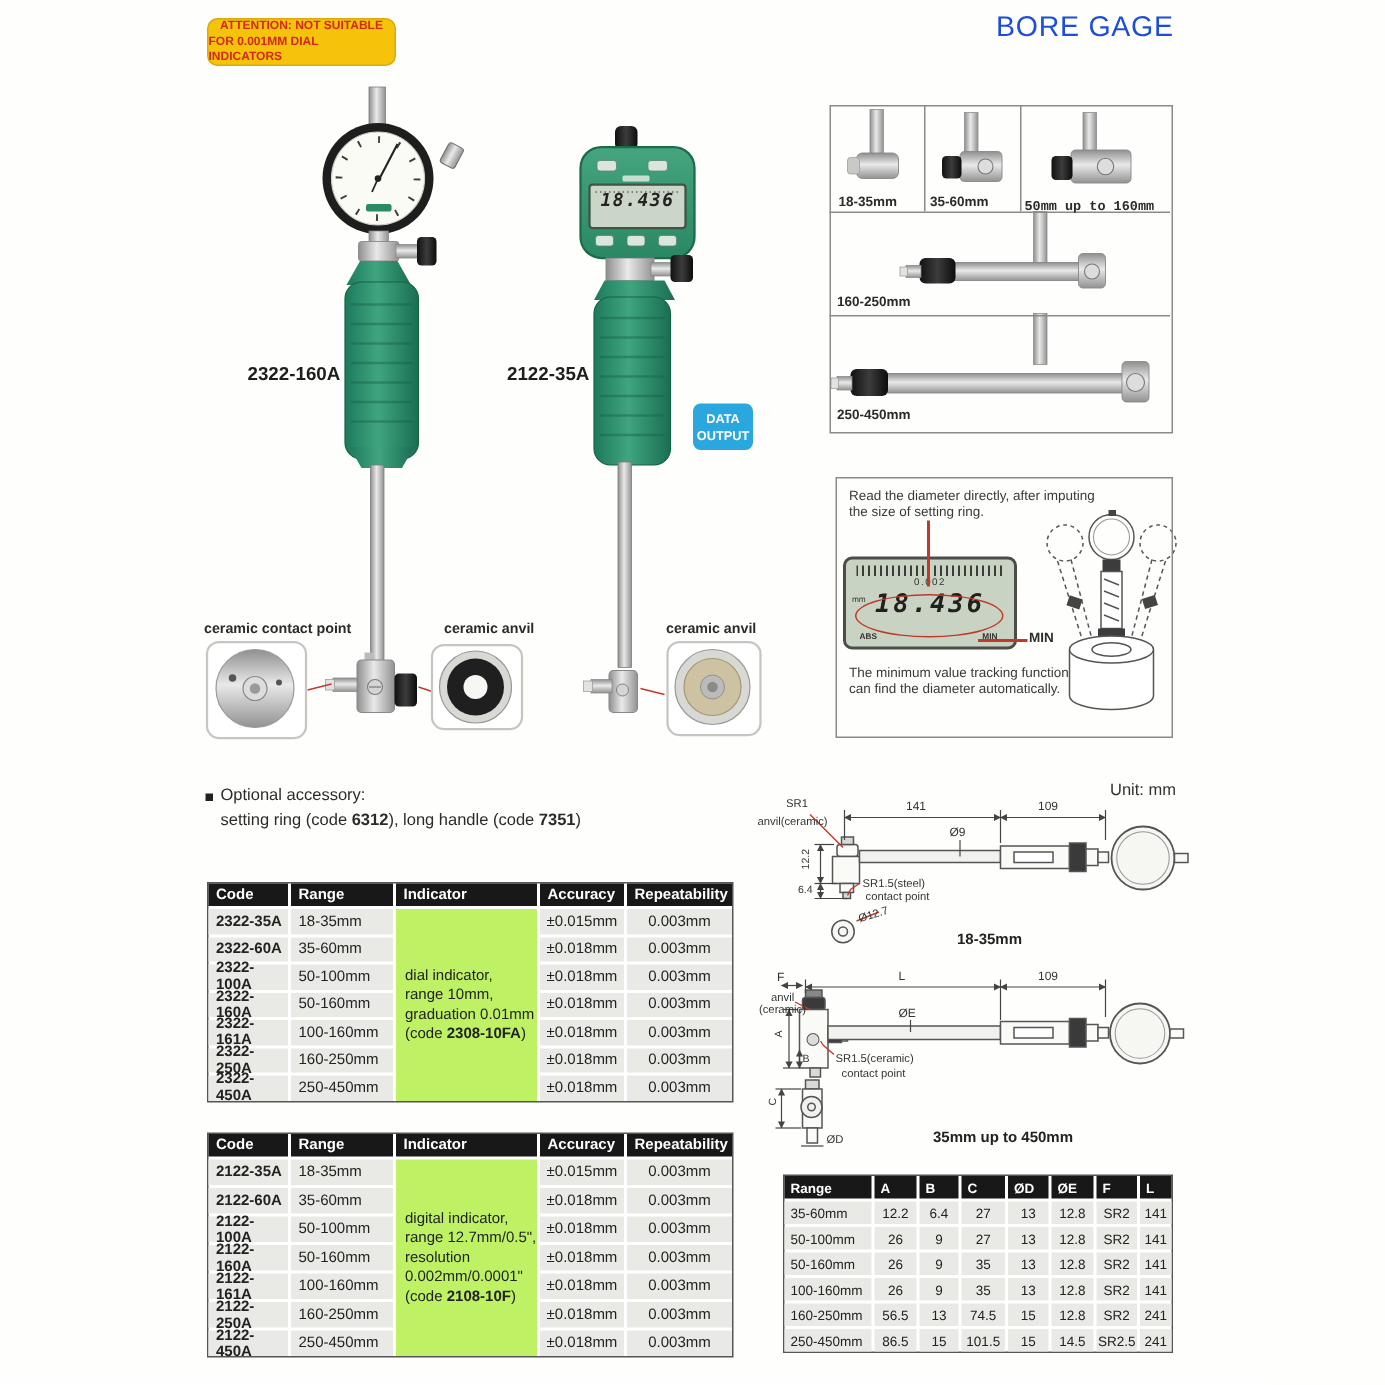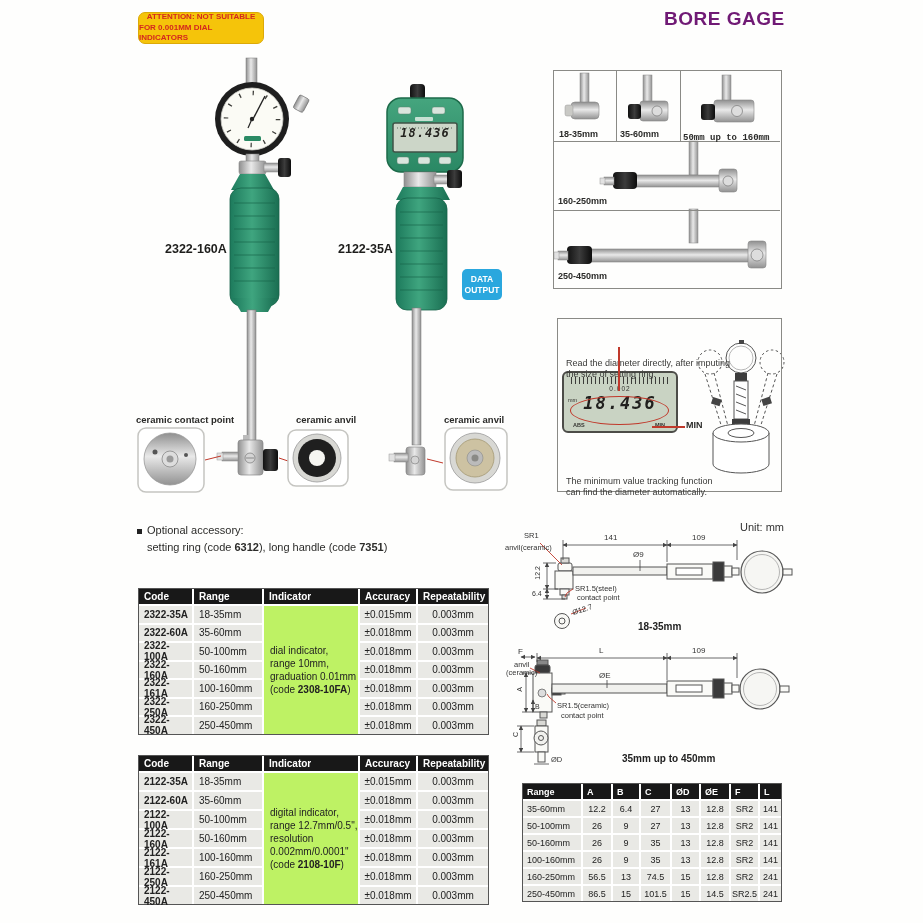--- a/index.html
+++ b/index.html
@@ -4,31 +4,31 @@
 <style>
   html,body{margin:0;padding:0;background:#fff;}
   .page{position:relative;width:923px;height:923px;background:#fefefd;font-family:"Liberation Sans",sans-serif;overflow:hidden;}
   .art{position:absolute;left:0;top:0;z-index:1;}
   .red{color:#b03a2e;}
   .vert{writing-mode:vertical-rl;transform:rotate(180deg);}
   
   .warning{position:absolute;left:138px;top:12px;width:124px;height:30px;background:#f5c40a;border:1px solid #dca908;border-radius:7px;z-index:10;
            display:flex;flex-direction:column;justify-content:center;align-items:center;}
   .warning div{font-size:8px;font-weight:bold;color:#d4281e;line-height:1.35;}
-  .title{position:absolute;left:664px;top:8px;font-size:19px;font-weight:bold;letter-spacing:.5px;color:#701a75;z-index:10;}
+  .title{position:absolute;left:664px;top:8px;font-size:19px;font-weight:normal;letter-spacing:.5px;color:#1d4ed8;z-index:10;}
   .prod-label{position:absolute;font-size:12.5px;font-weight:bold;color:#1e1e1c;z-index:10;}
   .badge{position:absolute;left:462px;top:269px;width:40px;height:31px;background:#2aa7de;border-radius:5px;z-index:10;
          display:flex;flex-direction:column;justify-content:center;align-items:center;color:#fff;font-size:8.5px;font-weight:bold;line-height:1.2;}
   .callout{position:absolute;font-size:9.5px;font-weight:bold;color:#2b2b29;z-index:10;}
   
   .panel{position:absolute;border:1px solid #8a8a86;background:transparent;z-index:4;}
   .divider{position:absolute;background:#8a8a86;z-index:4;}
   .panel-lbl{position:absolute;font-size:9px;font-weight:bold;color:#2b2b29;z-index:10;white-space:nowrap;}
   
-  .smalltxt{position:absolute;font-size:9px;color:#3a3a38;z-index:10;white-space:nowrap;margin-top:33px;}
+  .smalltxt{position:absolute;font-size:9px;color:#3a3a38;z-index:10;white-space:nowrap;}
   .lcd{position:absolute;left:562px;top:371px;width:112px;height:58px;background:#c9d3c3;border:2px solid #4c4c48;border-radius:6px;z-index:8;overflow:hidden;}
   .lcd-scale{margin:4px 7px 0 7px;height:7px;background:repeating-linear-gradient(90deg,#3c3c3a 0 1px,transparent 1px 4px);}
   .lcd-small{text-align:center;font-size:6.5px;color:#33332f;margin-top:1px;letter-spacing:1px;}
   .lcd-mm{position:absolute;left:4px;top:24px;font-size:5.5px;color:#33332f;}
   .lcd-value{text-align:center;font-family:"DejaVu Sans Mono",monospace;font-style:italic;font-weight:bold;font-size:17px;color:#20201e;letter-spacing:2px;margin-top:1px;}
   .lcd-abs{position:absolute;left:9px;bottom:3px;font-size:5.5px;font-weight:bold;color:#33332f;}
   .lcd-min{position:absolute;right:11px;bottom:3px;font-size:5.5px;font-weight:bold;color:#33332f;}
   .lcd-ellipse{position:absolute;left:6px;top:23px;width:97px;height:27px;border:1.5px solid #c0392b;border-radius:50%;z-index:9;}
   .redline{position:absolute;background:#c0392b;z-index:12;}
   .min-callout{position:absolute;left:686px;top:420px;font-size:9px;font-weight:600;color:#2b2b29;z-index:10;}

